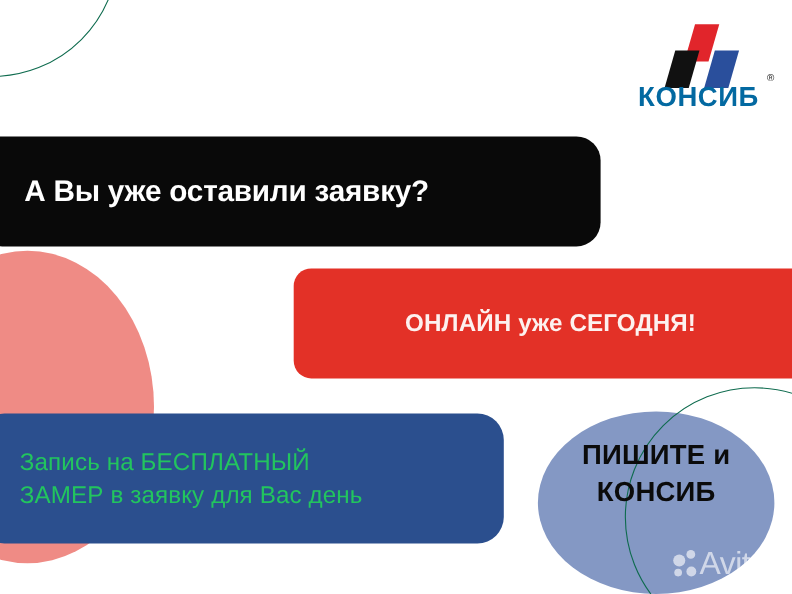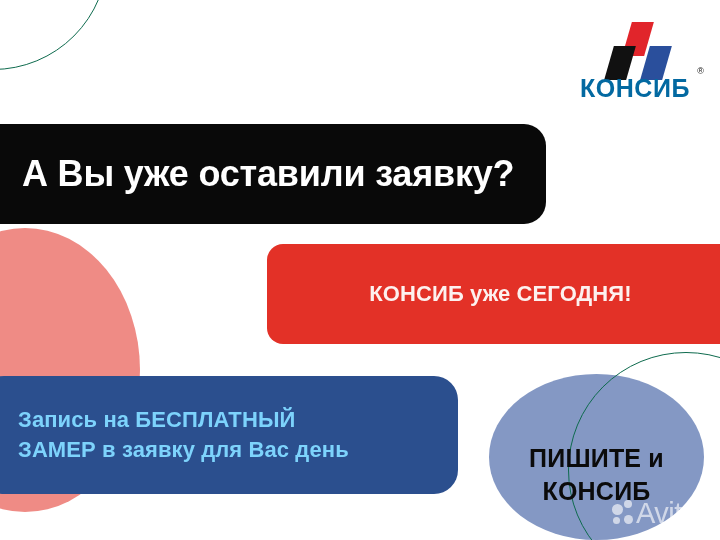--- a/index.html
+++ b/index.html
@@ -113,21 +113,21 @@
     top: 124px;
     width: 566px;
     height: 100px;
     background: #090909;
     border-radius: 22px;
     padding-left: 42px;
     padding-right: 20px;
   }
   .block-black .headline {
     color: #ffffff;
-    font-size: 36px;
+    font-size: 27px;
     font-weight: bold;
     letter-spacing: -0.2px;
     white-space: nowrap;
   }
 
   .block-red {
     left: 267px;
     top: 244px;
     width: 470px;
     height: 100px;
@@ -151,40 +151,39 @@
     left: -20px;
     top: 376px;
     width: 478px;
     height: 118px;
     background: #2b4f8e;
     border-radius: 24px;
     padding-left: 38px;
     padding-right: 18px;
   }
   .block-blue .line {
-    color: #7dd3fc;
+    color: #22c55e;
     font-size: 22px;
-    font-weight: bold;
+    font-weight: normal;
     letter-spacing: 0.1px;
     white-space: nowrap;
     line-height: 1.36;
   }
 
   .callout-ellipse-text {
     position: absolute;
     left: 489px;
     top: 398px;
     width: 215px;
     text-align: center;
     color: #0b0b0b;
     font-size: 25px;
     font-weight: bold;
     line-height: 1.3;
     letter-spacing: 0.2px;
-    margin-top: 44px;
   }
 
   
   .watermark {
     position: absolute;
     left: 612px;
     top: 500px;
     width: 104px;
     height: 32px;
     opacity: 0.62;
@@ -226,21 +225,21 @@
       <div class="logo-reg">®</div>
     </div>
     <div class="logo-wordmark">КОНСИБ</div>
   </div>
 
   <div class="block block-black">
     <div class="headline">А Вы уже оставили заявку?</div>
   </div>
 
   <div class="block block-red">
-    <div class="line">КОНСИБ уже СЕГОДНЯ!</div>
+    <div class="line">ОНЛАЙН уже СЕГОДНЯ!</div>
   </div>
 
   <div class="block block-blue">
     <div class="line">Запись на БЕСПЛАТНЫЙ</div>
     <div class="line">ЗАМЕР в заявку для Вас день</div>
   </div>
 
   <div class="callout-ellipse-text">
     <div>ПИШИТЕ и</div>
     <div>КОНСИБ</div>

